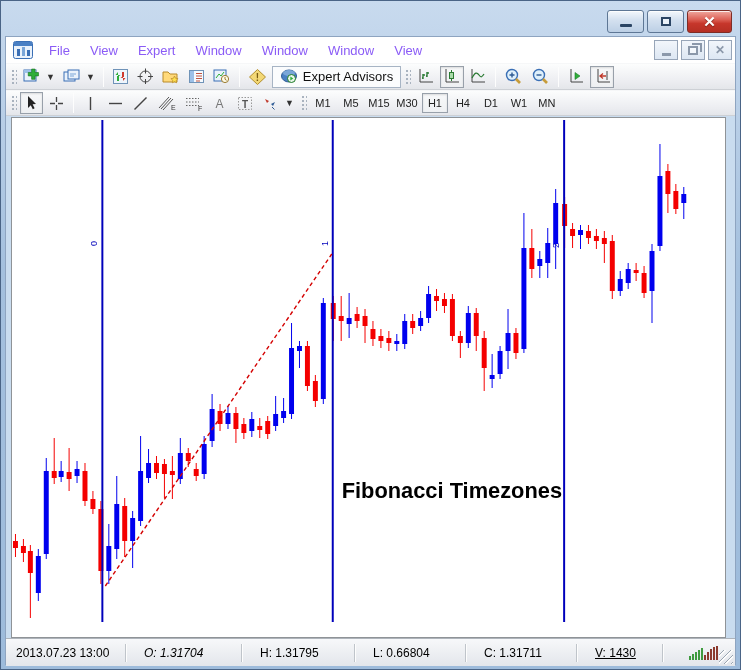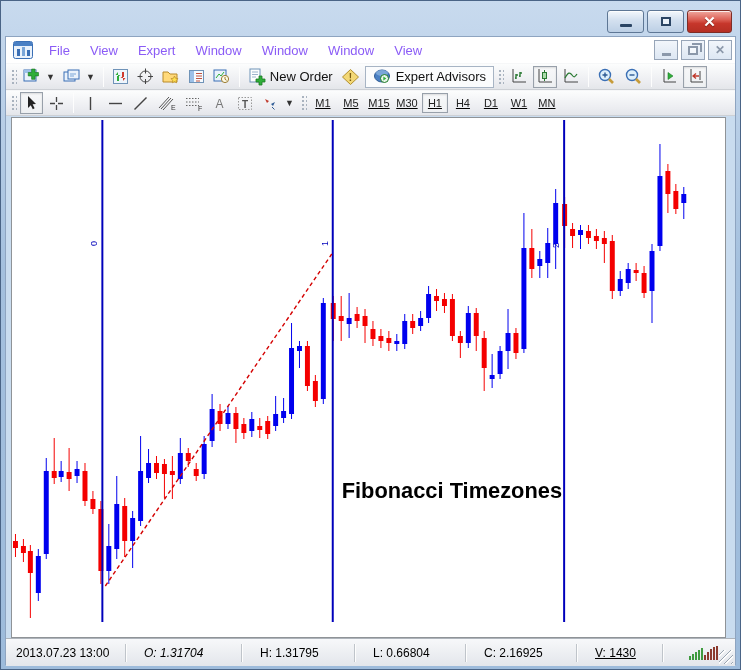--- a/index.html
+++ b/index.html
@@ -173,28 +173,20 @@
         <svg width="18" height="17" viewBox="0 0 18 17">
           <rect x="1" y="2" width="12" height="11" fill="#eaf2fb" stroke="#3a6fb5"></rect>
           <path d="M3 10l3-4 2 2 3-4" stroke="#2fae3a" fill="none"></path>
           <circle cx="12" cy="11" r="3.6" fill="#fffbe8" stroke="#9a7b2f"></circle>
           <path d="M12 9v2.3l1.6 1" stroke="#9a7b2f" fill="none"></path>
         </svg>
       </div>
       <div class="tsep"></div>
 
       <div class="tbtn">
-        <svg width="18" height="18" viewBox="0 0 18 18">
-          <rect x="2" y="1" width="10" height="13" fill="#fdfefe" stroke="#6f93b8"></rect>
-          <path d="M4 4h6M4 6.5h6M4 9h4" stroke="#9cb4cc"></path>
-          <path d="M11 8h3v3h3v3h-3v3h-3v-3H8v-3h3z" fill="#2fae3a" stroke="#1c7a25" stroke-width="0.8"></path>
-        </svg>
-        <span>New Order</span>
-      </div>
-      <div class="tbtn">
         <svg width="19" height="18" viewBox="0 0 19 18">
           <path d="M9.5 1.5L17.5 9l-8 7.5L1.5 9z" fill="#f3d876" stroke="#b38f2d"></path>
           <text x="9.5" y="12.5" text-anchor="middle" font-size="10" font-weight="bold" fill="#7a5c12" font-family="Liberation Sans,sans-serif">!</text>
         </svg>
       </div>
       <div class="tbtn lit">
         <svg width="19" height="17" viewBox="0 0 19 17">
           <ellipse cx="9" cy="8" rx="7.5" ry="6" fill="#4a80c4" stroke="#2d5a94"></ellipse>
           <ellipse cx="9" cy="5" rx="6" ry="3" fill="#7aa6d8"></ellipse>
           <circle cx="11.5" cy="10.5" r="4" fill="#e9f5ea" stroke="#1c7a25"></circle>
@@ -313,21 +305,21 @@
         <svg width="18" height="16" viewBox="0 0 18 16">
           <path d="M3 4l4 2-2 2z" fill="#c0392b"></path>
           <path d="M13 7l-4 2 2 2z" fill="#2d5a94"></path>
           <path d="M9 11l3 3M12 11l-3 3" stroke="#555" stroke-width="0"></path>
           <path d="M10 12l2.5 2.5" stroke="#2d5a94"></path>
         </svg>
         <span class="caret">▼</span>
       </div>
       <div class="grip"></div>
 
-      <div id="timeframes" style="display:flex;align-items:center;text-decoration:underline;">
+      <div id="timeframes" style="display:flex;align-items:center;">
           <div class="tf">M1</div>
           <div class="tf">M5</div>
           <div class="tf">M15</div>
           <div class="tf">M30</div>
           <div class="tf pressed">H1</div>
           <div class="tf">H4</div>
           <div class="tf">D1</div>
           <div class="tf">W1</div>
           <div class="tf">MN</div>
         </div>
@@ -517,21 +509,21 @@
           </svg>
       </div>
     </div>
 
     <div class="statusbar">
       <div id="sb-fields" style="display:flex;align-items:center;">
           <div class="sb-field" style="width: 112px;">2013.07.23 13:00</div>
           <div class="sb-field" style="width: 100px; font-style: italic;">O: 1.31704</div>
           <div class="sb-field" style="width: 97px;">H: 1.31795</div>
           <div class="sb-field" style="width: 95px;">L: 0.66804</div>
-          <div class="sb-field" style="width: 95px;">C: 2.16925</div>
+          <div class="sb-field" style="width: 95px;">C: 1.31711</div>
           <div class="sb-field" style="width: 70px; text-decoration: underline;">V: 1430</div>
         </div>
       <div class="sig-bars">
         <i style="height:4px;background:#3f9b3f"></i>
           <i style="height:6px;background:#3f9b3f"></i>
         <i style="height:8px;background:#3f9b3f"></i>
           <i style="height:10px;background:#3f9b3f"></i>
         <i style="height:12px;background:#3f9b3f"></i>
           <i style="height:5px;background:#8b3a2e"></i>
         <i style="height:8px;background:#8b3a2e"></i>

